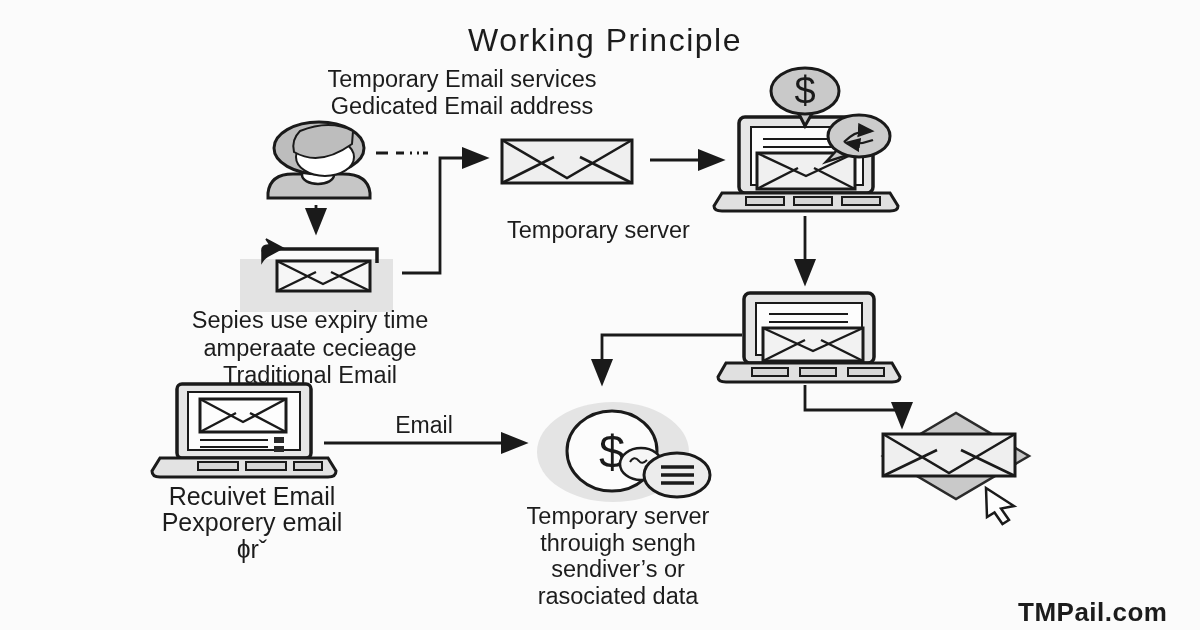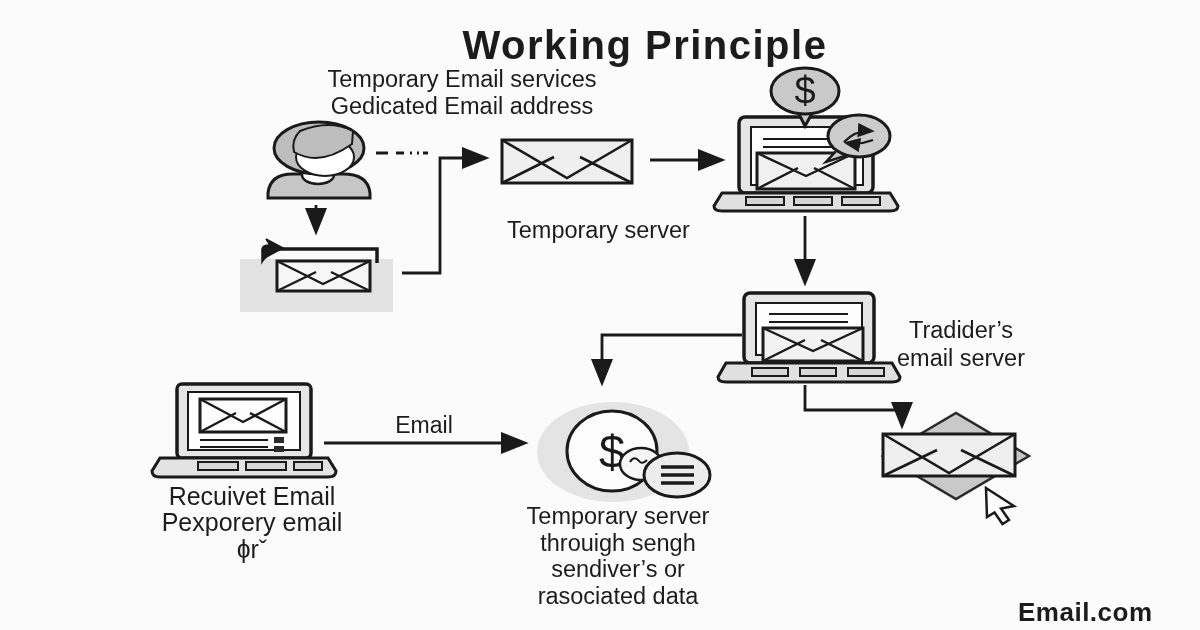--- a/index.html
+++ b/index.html
@@ -12,23 +12,22 @@
   svg{position:absolute;left:0;top:0;}
   .t{
     position:absolute;
     white-space:pre-line;
     color:#1c1c1c;
     line-height:1.16;
     font-family:"Liberation Sans", sans-serif;
   }
   .c{transform:translateX(-50%);text-align:center;}
   .title{
-    font-size:40px;font-weight:700;letter-spacing:1.5px;
+    font-size:32px;font-weight:400;letter-spacing:1.5px;
     white-space:nowrap;
-    margin-left:40px;
   }
   .cap{font-size:23px;text-align:center;}
   .small-note{font-size:21.5px;line-height:1.14;}
   .brand{font-size:26px;font-weight:700;letter-spacing:.5px;white-space:nowrap;}
   .recv{font-size:25px;line-height:1.05;}
 </style>
 </head>
 <body>
 
 <div class="canvas">
@@ -155,31 +154,32 @@
 </svg>
 
 <div class="t title c" style="left:605px;top:22px">Working Principle</div>
 
 <div class="t cap c" style="left:462px;top:66px;font-size:23.5px">Temporary Email services
 Gedicated Email address</div>
 
 
 <div class="t cap" style="left:507px;top:217px;font-size:23.5px">Temporary server</div>
 
+<div class="t cap c" style="left:310px;top:307px;font-size:23.5px;line-height:1.18">Sepies use expiry time
+amperaate cecieage
+Traditional Email</div>
 
-<div class="t cap" style="left:897px;top:316px;font-size:23.5px;line-height:1.2">Tradider’s
-email server</div>
 
 <div class="t recv c" style="left:252px;top:483px">Recuivet Email
 Pexporery email
 ɸrˇ</div>
 
 <div class="t cap c" style="left:424px;top:412px">Email</div>
 
 <div class="t cap c" style="left:618px;top:503px;font-size:23.5px;line-height:1.13">Temporary server
 throuigh sengh
 sendiver’s or
 rasociated data</div>
 
 
-<div class="t brand" style="left:1018px;top:597px">Email.com</div>
+<div class="t brand" style="left:1018px;top:597px">TMPail.com</div>
 
 </div>
 
 </body></html>

